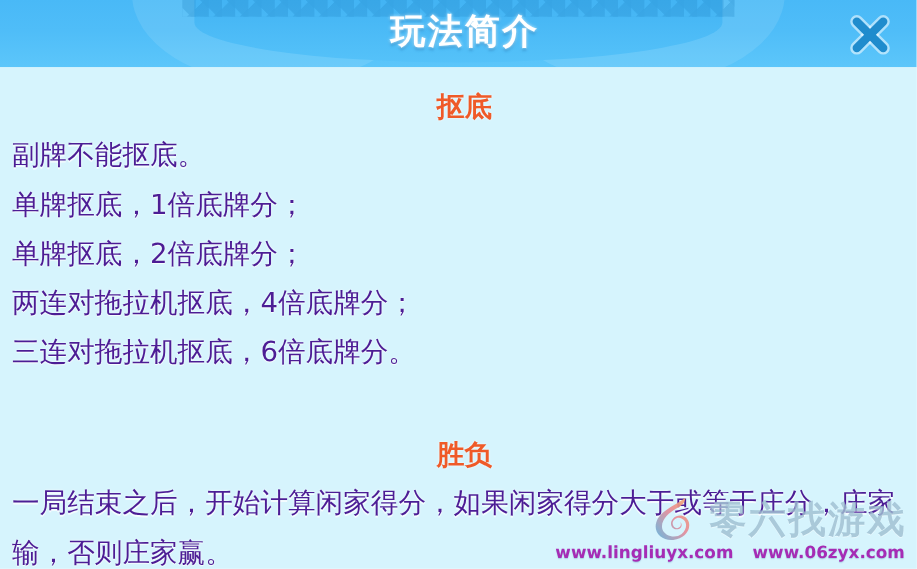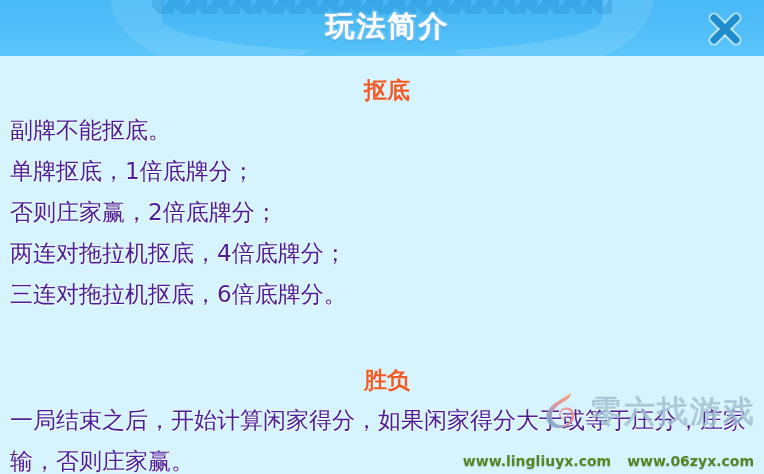--- a/index.html
+++ b/index.html
@@ -147,24 +147,23 @@
   }
   .watermark-urls {
     display: flex;
     gap: 16px;
     margin-top: -1px;
     padding-right: 2px;
   }
   .watermark-url {
     font-size: 14px;
     font-weight: bold;
-    color: #4d7c0f;
+    color: #a21caf;
     text-shadow: 0 1px 1px rgba(120,170,200,.55);
     line-height: 18px;
-    margin-top: 22px;
   }
 </style>
 </head>
 <body>
 
 <div id="app">
 
   <div class="header">
     <div class="header-sheen-left"></div>
     <div class="header-sheen-right"></div>
@@ -184,21 +183,21 @@
       </svg>
     </div>
   </div>
 
   <div class="content">
 
     <div class="section">
       <div class="section-heading">抠底</div>
       <div class="section-line">副牌不能抠底。</div>
       <div class="section-line">单牌抠底，1倍底牌分；</div>
-      <div class="section-line">否则庄家赢，2倍底牌分；</div>
+      <div class="section-line">单牌抠底，2倍底牌分；</div>
       <div class="section-line">两连对拖拉机抠底，4倍底牌分；</div>
       <div class="section-line">三连对拖拉机抠底，6倍底牌分。</div>
     </div>
 
     <div class="section">
       <div class="section-heading">胜负</div>
       <div class="section-line">一局结束之后，开始计算闲家得分，如果闲家得分大于或等于庄分，庄家输，否则庄家赢。</div>
     </div>
 
   </div>

